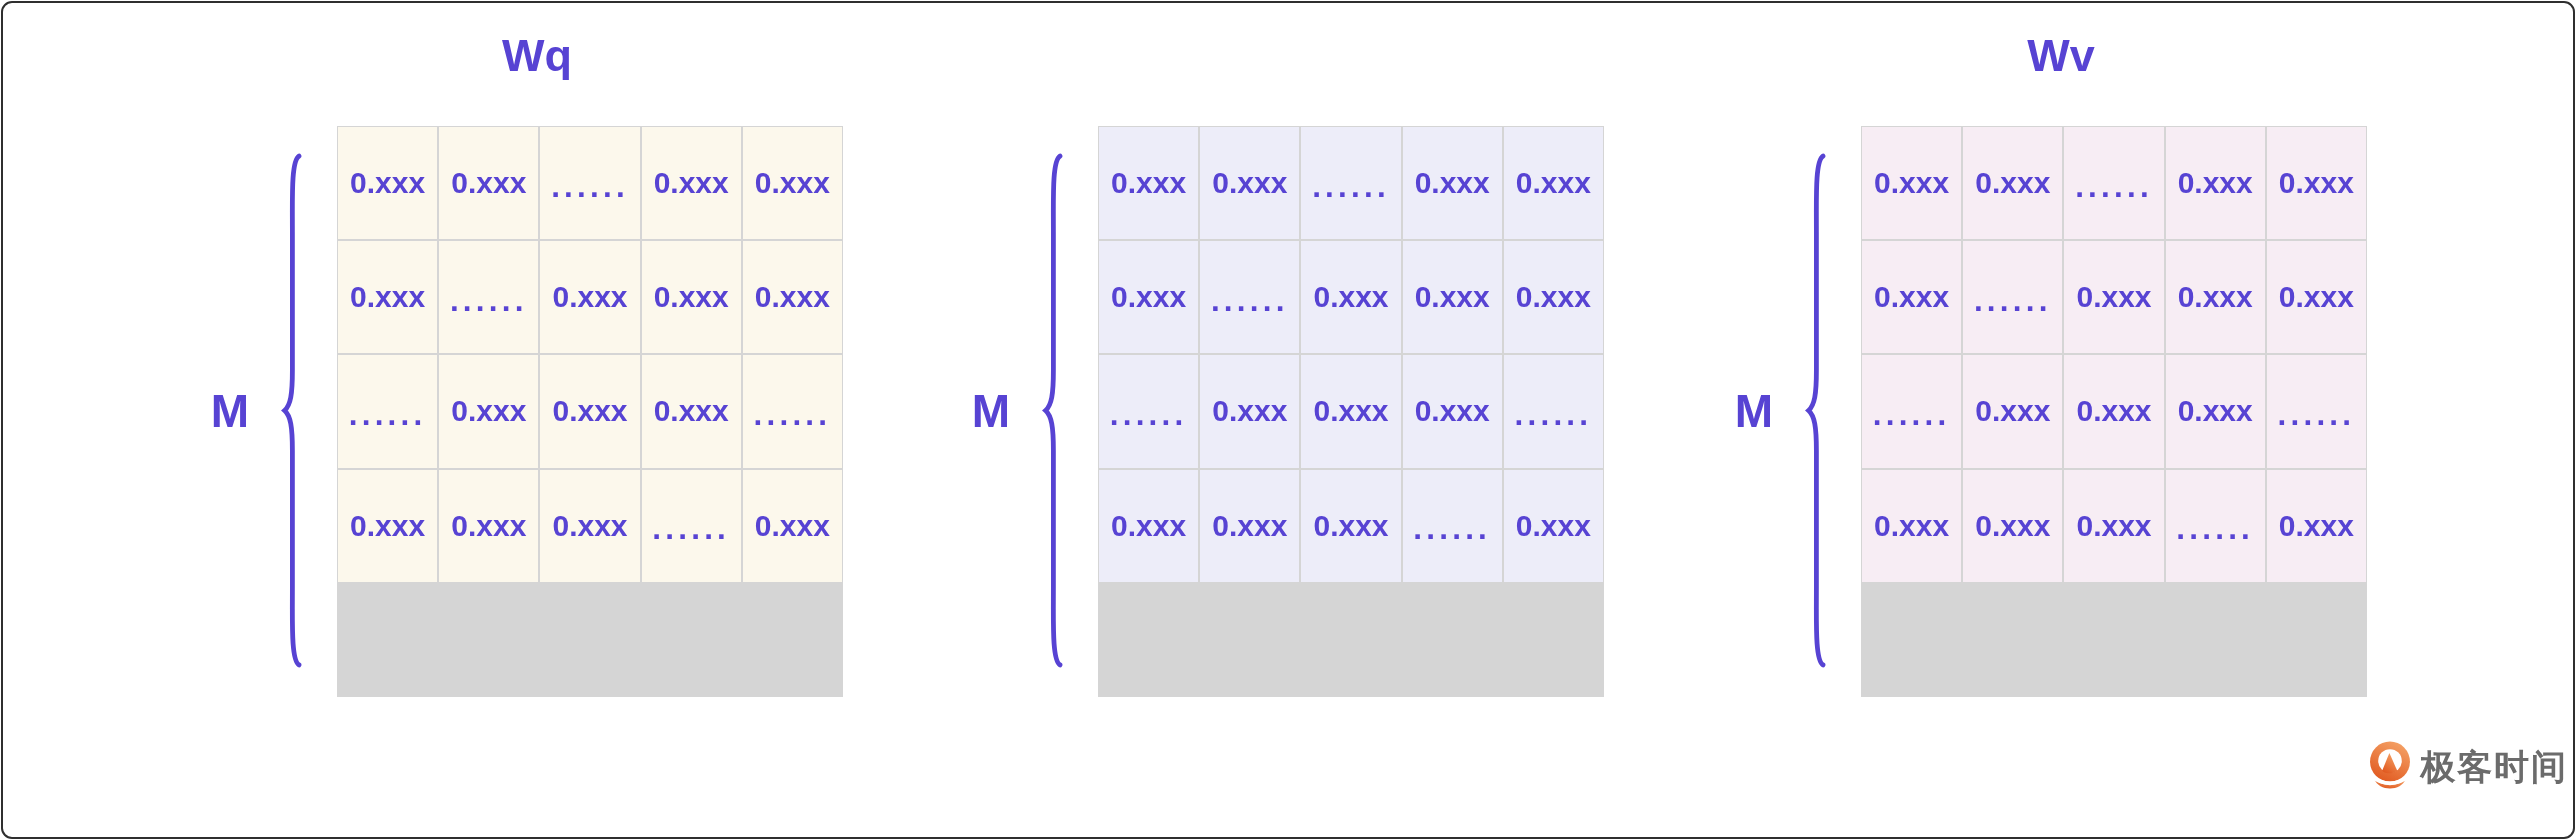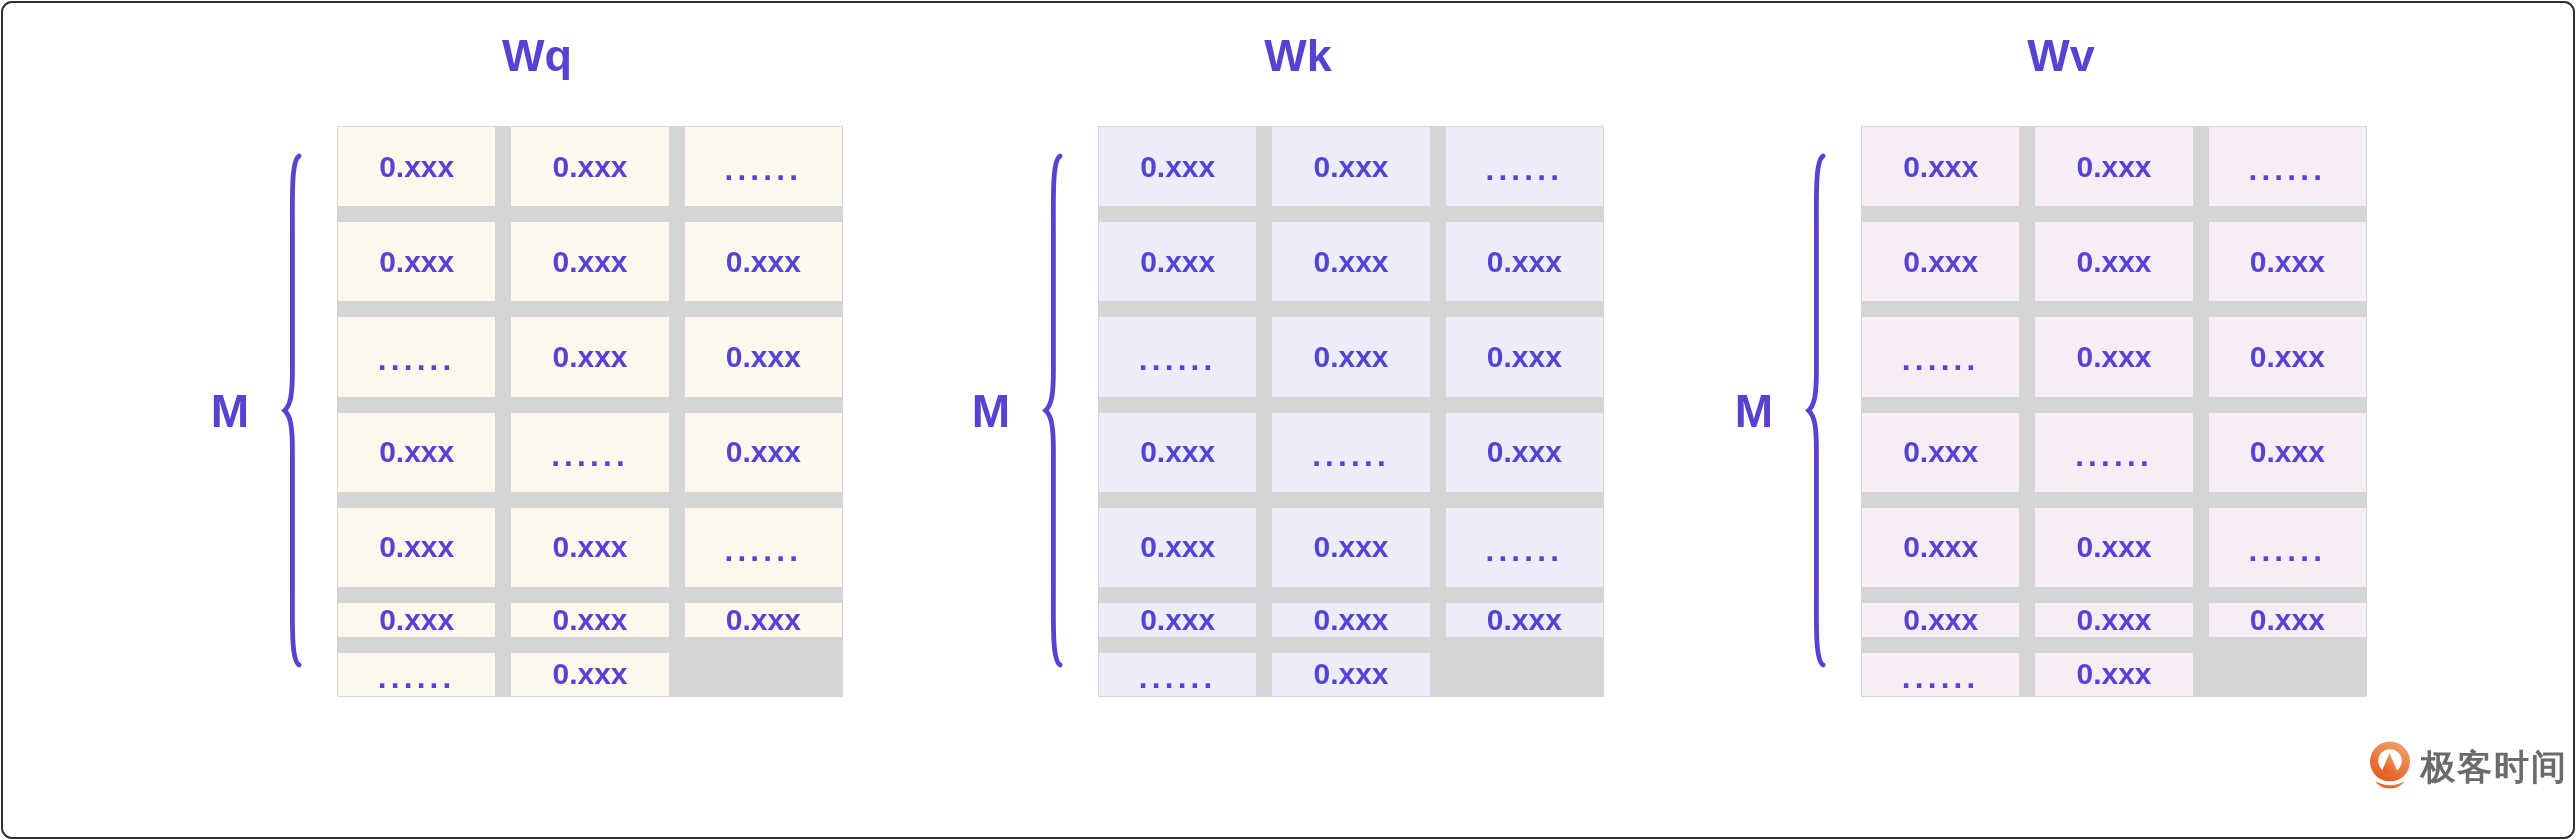--- a/index.html
+++ b/index.html
@@ -17,22 +17,22 @@
     position:absolute;top:33px;left:0;width:100%;text-align:center;
     font-size:45px;font-weight:bold;color:var(--accent,#5743d3);line-height:1;
   }
   .m-label{
     position:absolute;left:-107px;top:411px;transform:translate(-50%,-50%);
     font-size:46px;font-weight:bold;color:var(--accent,#5743d3);line-height:1;
   }
   .brace{position:absolute;left:-56px;top:151px;width:24px;height:519px;}
   .matrix{
     position:absolute;left:0;top:126px;width:506px;height:571px;
-    display:grid;grid-template-columns:repeat(3,1fr);grid-template-rows:repeat(5,1fr);
-    gap:16px;background:var(--grid,#d5d5d5);border:1.8px solid var(--grid,#d5d5d5);
+    display:grid;grid-template-columns:repeat(5,1fr);grid-template-rows:repeat(5,1fr);
+    gap:2px;background:var(--grid,#d5d5d5);border:1.8px solid var(--grid,#d5d5d5);
     box-sizing:border-box;
   }
   .cell{
     background:var(--cell-bg,#fff);display:flex;align-items:center;justify-content:center;
     font-size:30px;font-weight:bold;color:var(--accent,#5743d3);
   }
   .cell.dots{letter-spacing:4.2px;font-size:31.5px;padding-top:6px;}
   .logo{position:absolute;left:2368px;top:741px;height:52px;display:flex;align-items:flex-end;}
   .logo-icon{width:44px;height:52px;display:block;}
   .logo-text{
@@ -69,21 +69,20 @@
       <div class="cell dots">......</div>
       <div class="cell">0.xxx</div>
       <div class="cell">0.xxx</div>
       <div class="cell">0.xxx</div>
       <div class="cell dots">......</div>
       <div class="cell">0.xxx</div>
     </div>
 </div>
 
 <div class="group" style="left:1098px">
-  <div class="matrix-title">Wk</div>
   <div class="m-label">M</div>
   <svg class="brace" viewBox="0 0 40 858">
     <path d="M30 5 C17 13, 19 72, 19 132 L19 362 C19 402, 16 420, 6 429 C16 438, 19 456, 19 496 L19 726 C19 786, 17 845, 30 853" fill="none" stroke="#5743d3" stroke-width="8" stroke-linecap="round" class="brace-path"></path>
   </svg>
   <div class="matrix" style="--cell-bg: #ededf9;">
       <div class="cell">0.xxx</div>
       <div class="cell">0.xxx</div>
       <div class="cell dots">......</div>
       <div class="cell">0.xxx</div>
       <div class="cell">0.xxx</div>

